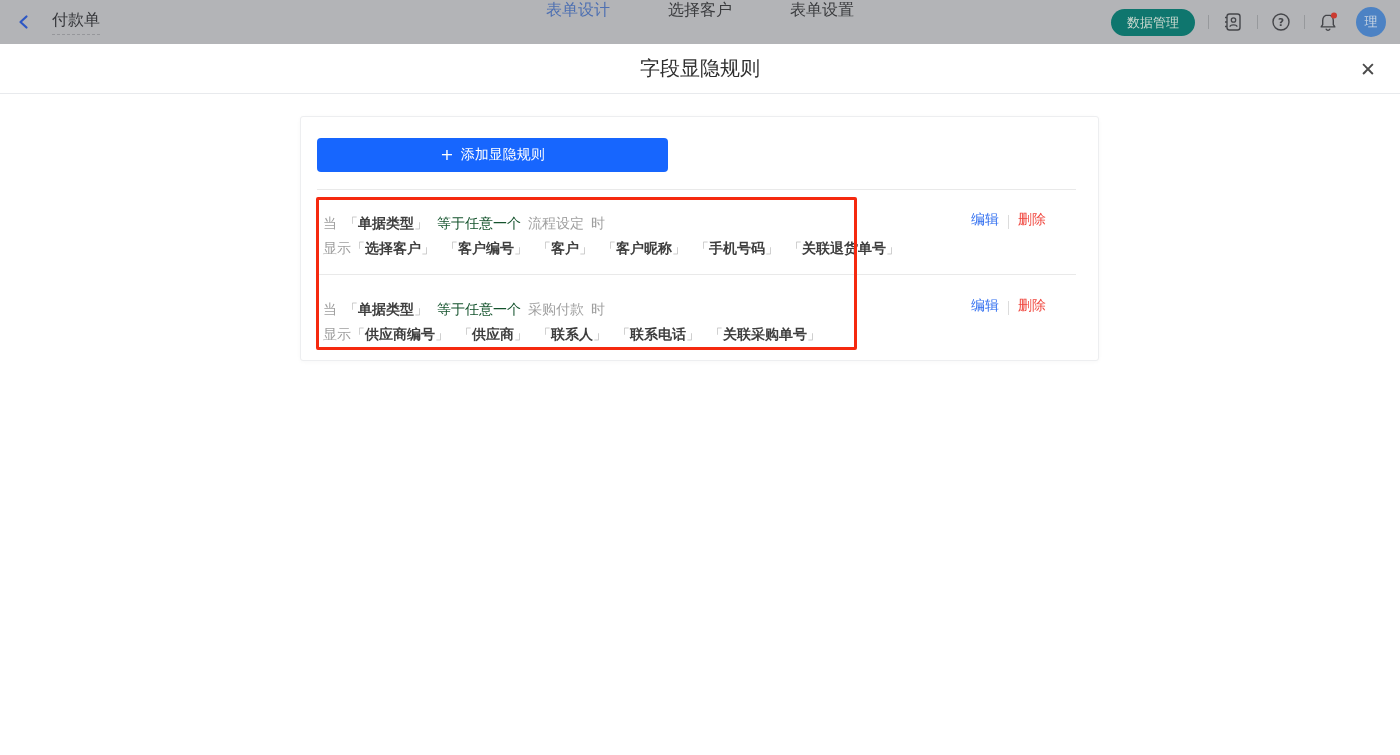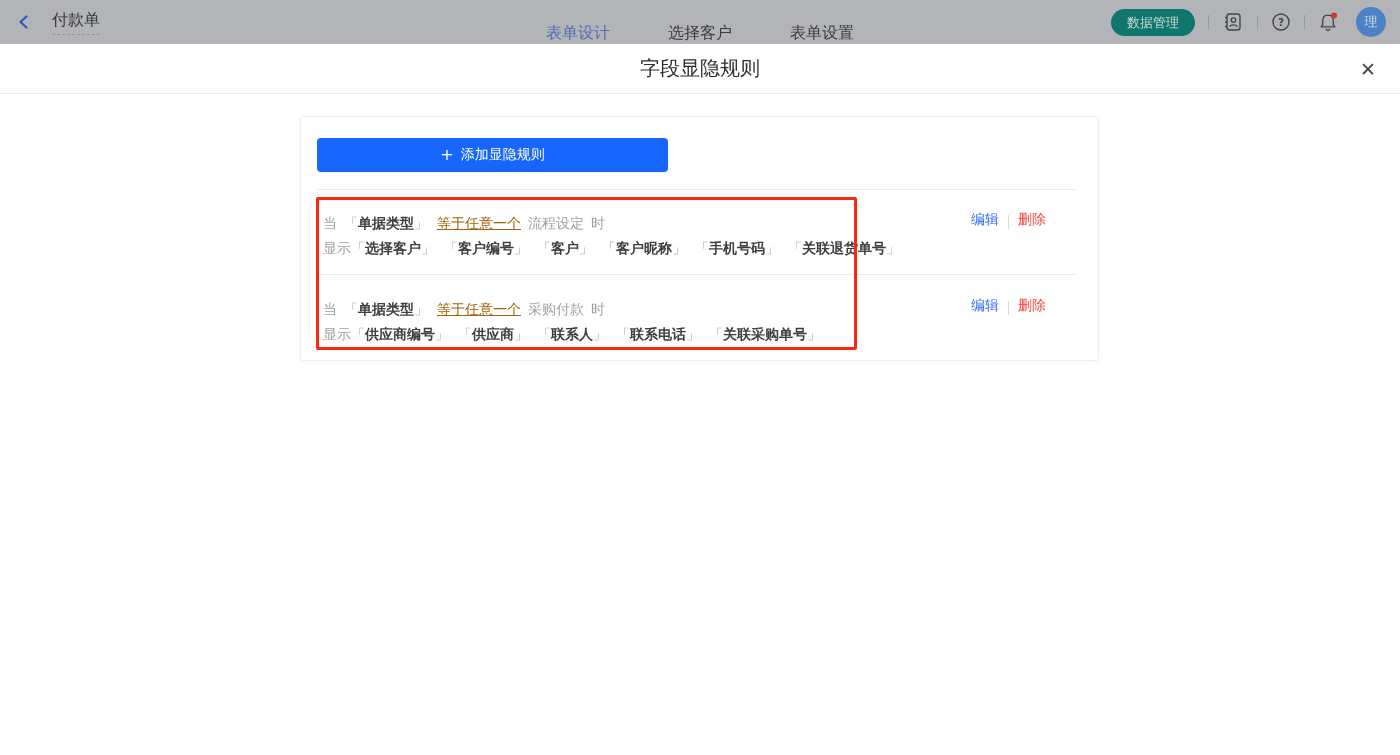--- a/index.html
+++ b/index.html
@@ -15,21 +15,21 @@
     background:#b3b4b7; display:flex; align-items:center;
   }
   .back-group { position:absolute; left:16px; top:0; height:44px; display:flex; align-items:center; gap:20px; cursor:pointer; }
   .back-chevron { display:flex; align-items:center; }
   .form-title {
     font-size:16px; color:#35363a; font-weight:500;
     border-bottom:1px dashed #96979b; padding-bottom:3px;
   }
   .tabs {
     position:absolute; left:50%; top:0; transform:translateX(-50%);
-    height:44px; display:flex; align-items:flex-end; gap:58px;
+    height:44px; display:flex; align-items:flex-start; gap:58px;
   }
   .tab { font-size:16px; color:#3a3b3e; cursor:pointer; white-space:nowrap; }
   .tab.active { color:#4e70b2; }
   .topbar-right {
     position:absolute; right:14px; top:0; height:44px;
     display:flex; align-items:center; gap:13px;
   }
   .data-manage-btn {
     height:27px; padding:0 16px; border:none; border-radius:14px;
     background:#0f766e; color:#ccd9d0; font-size:13px; line-height:27px;
@@ -73,21 +73,21 @@
   }
   .add-plus { font-size:16px; line-height:1; }
   .card-divider { position:absolute; left:16px; top:72px; width:759px; height:1px; background:#e9e9e9; }
 
   .rule-row { position:absolute; left:16px; width:759px; }
   .rule-row.r1 { top:72px; height:86px; border-bottom:1px solid #e9e9e9; }
   .rule-row.r2 { top:158px; height:77px; }
   .rule-lines { padding:22px 140px 0 6px; }
   .rule-line { font-size:14px; line-height:25px; white-space:nowrap; }
   .t-gray { color:#9e9e9e; }
-  .t-light { color:#a16207;text-decoration:underline; }
+  .t-light { color:#14532d; }
   .t-val { color:#a0a0a0; }
   .tag { white-space:nowrap; margin-right:2px;margin-top:12px; }
   .br { color:#a3a3a3; }
   .fname { color:#3e3e3e; font-weight:bold; }
   .sp { display:inline-block; width:7px; }
 
   .rule-actions {
     position:absolute; right:30px; top:22px;
     display:flex; align-items:flex-end; gap:9px; font-size:14px;
   }

